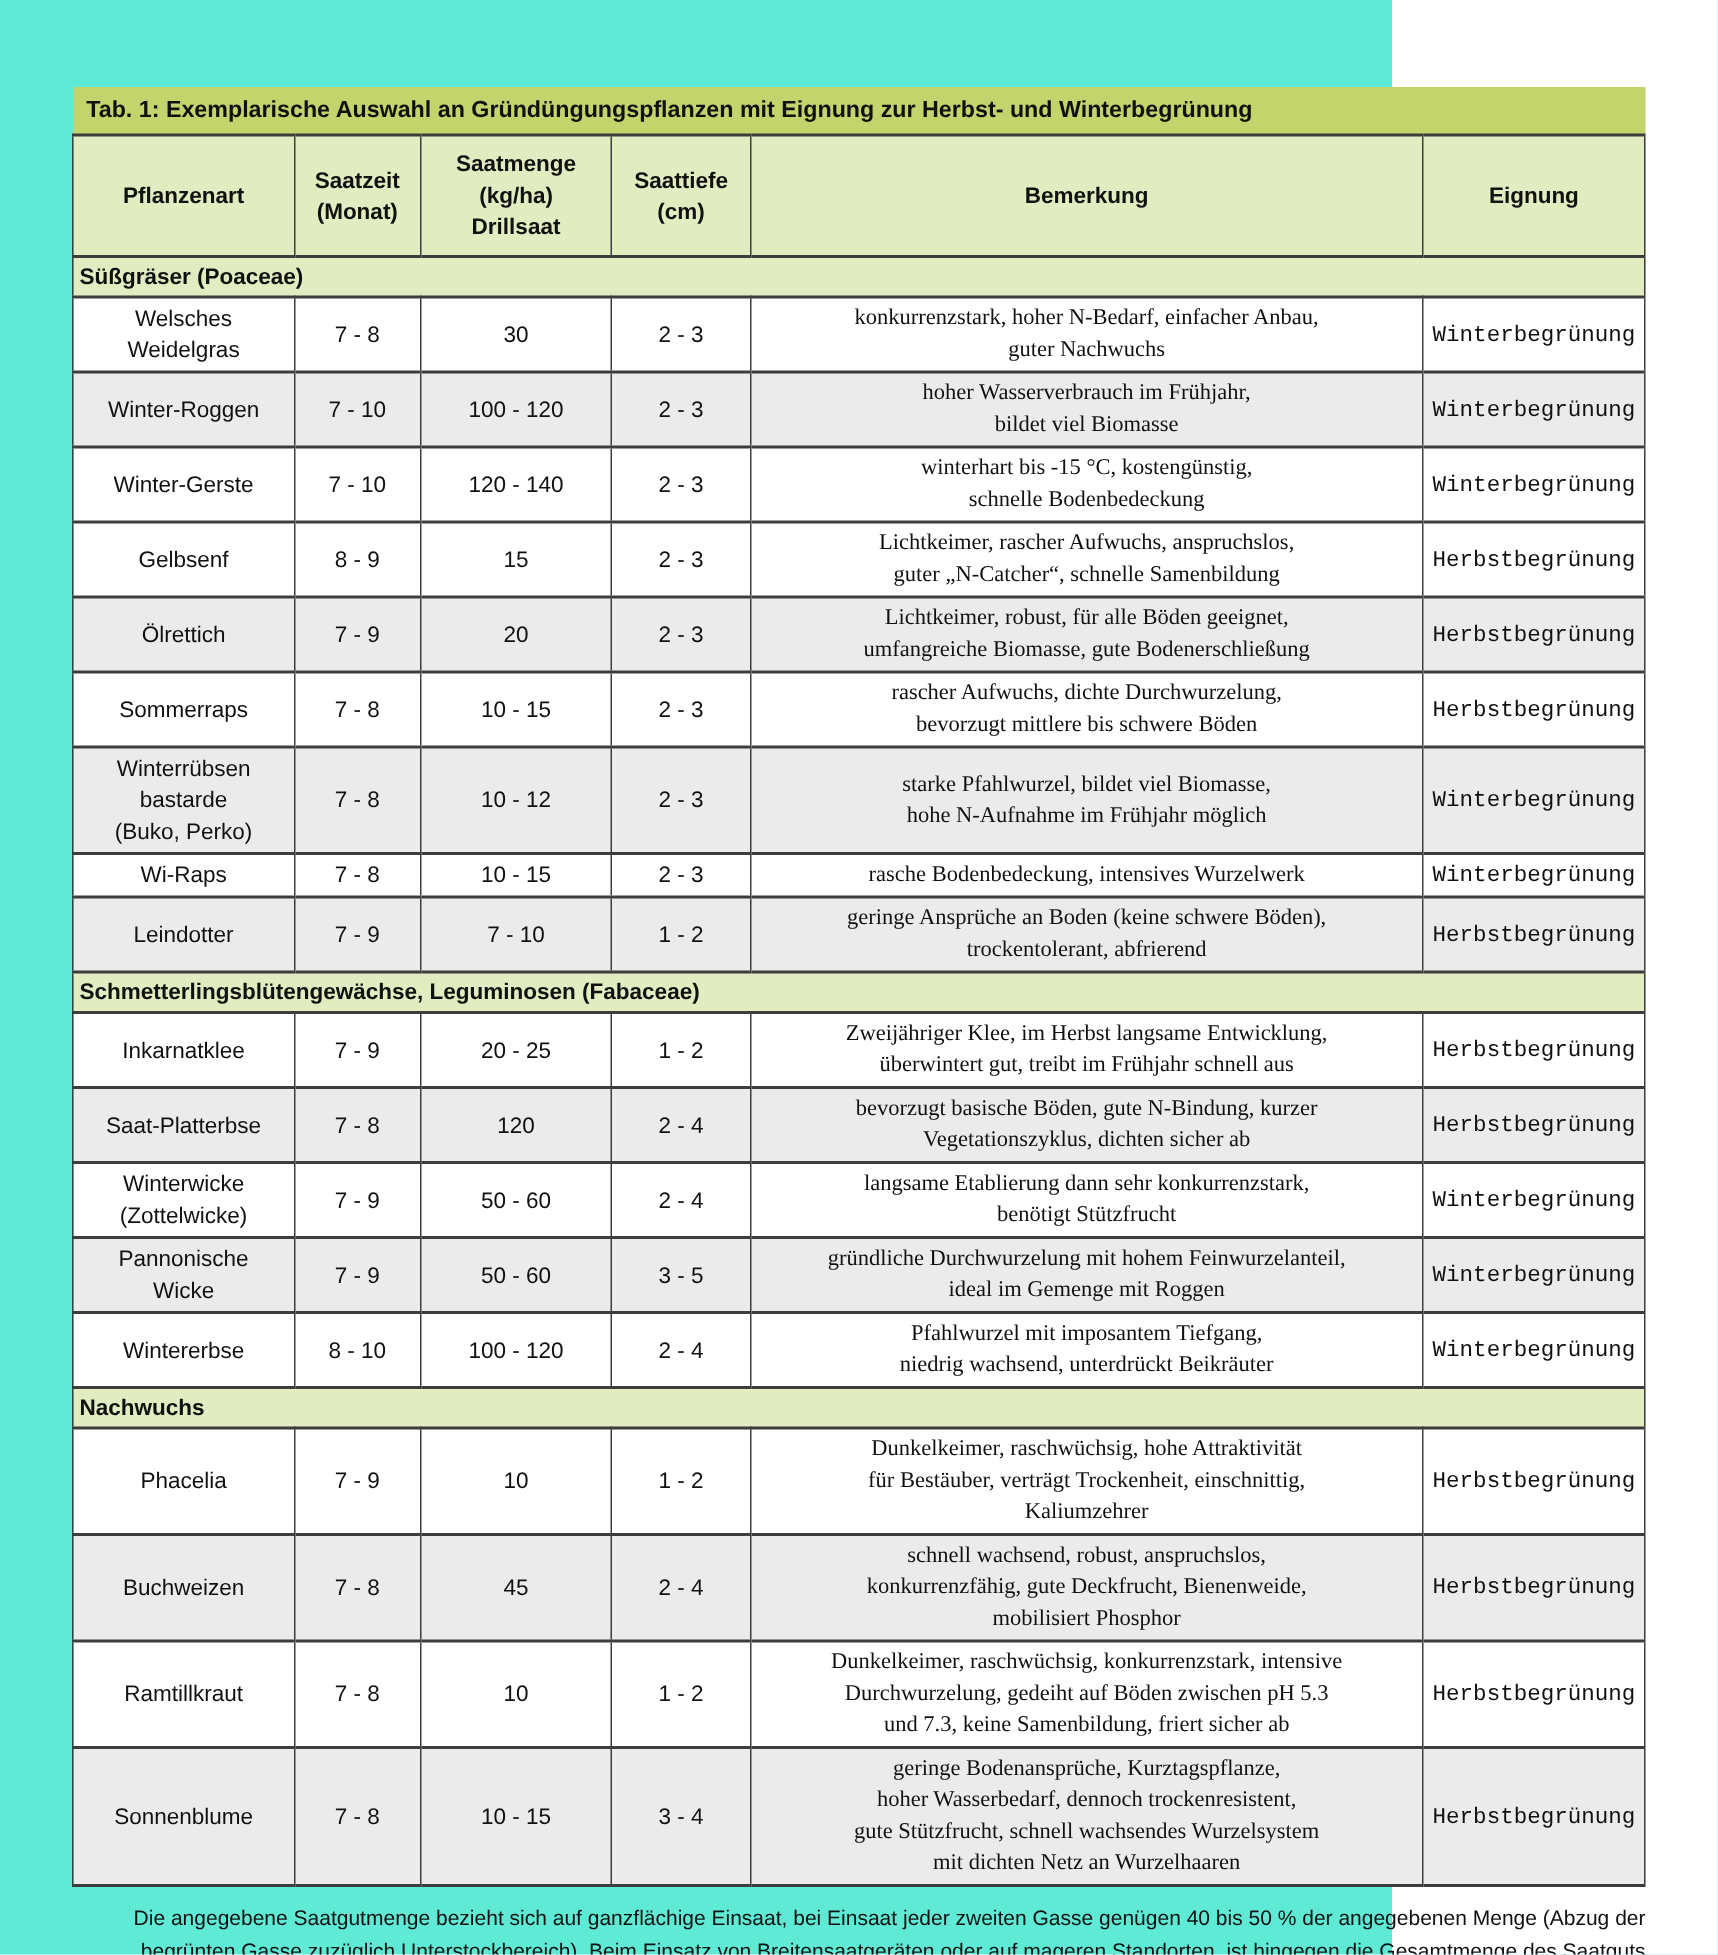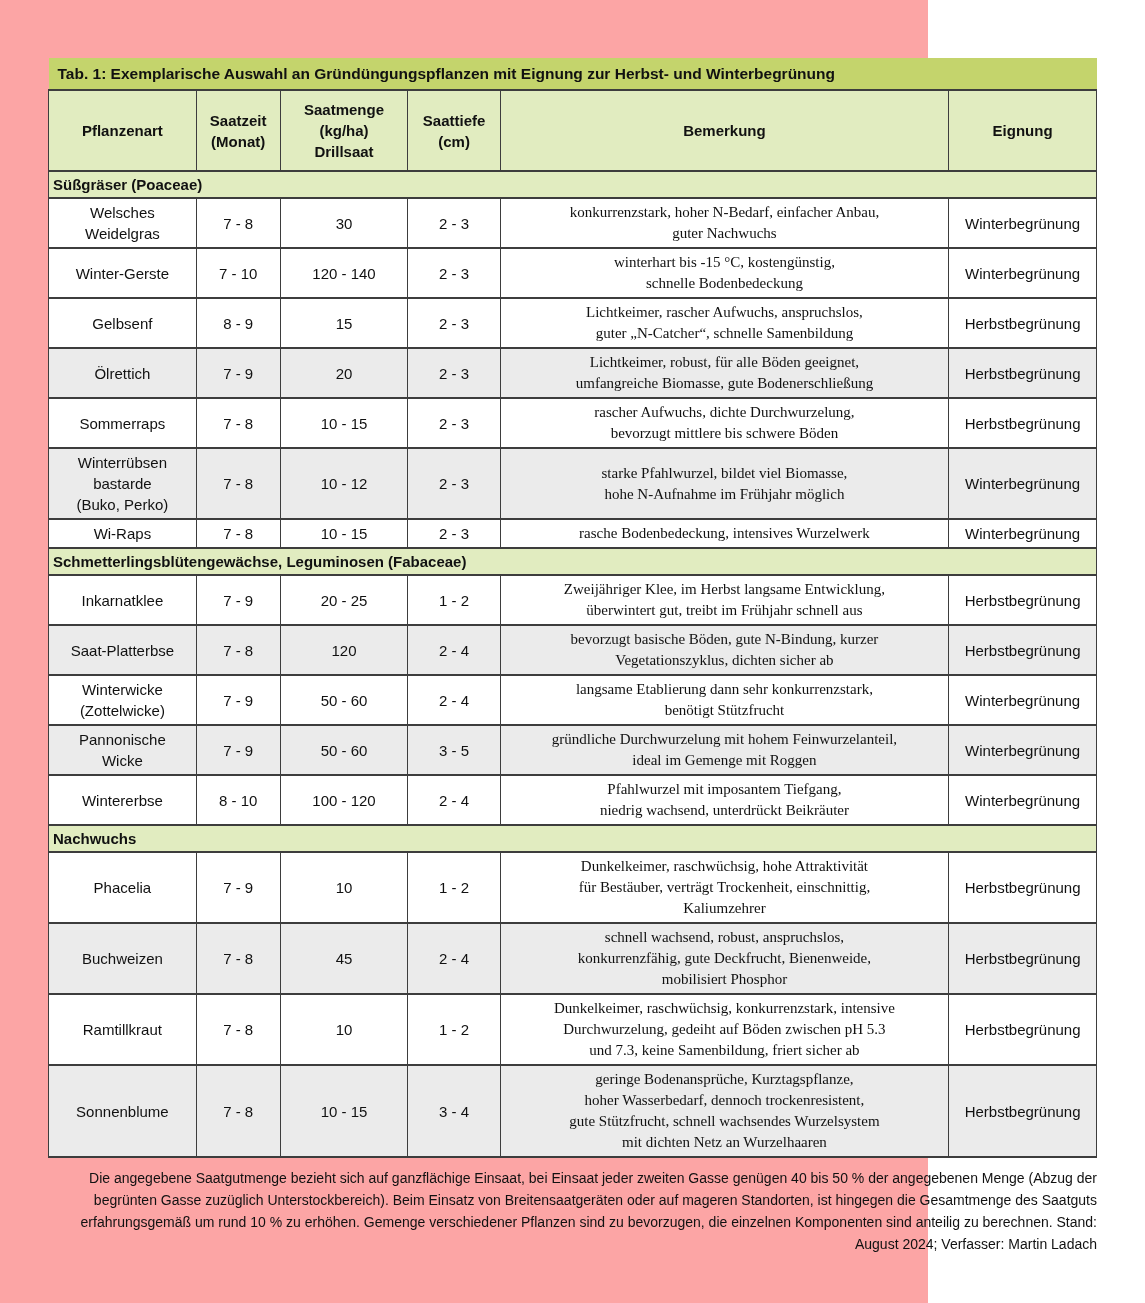--- a/index.html
+++ b/index.html
@@ -7,21 +7,21 @@
     padding: 0;
     background: #ffffff;
     font-family: "Liberation Sans", "DejaVu Sans", sans-serif;
     color: #111;
   }
   .page {
     width: 928px;
     height: 1303px;
     box-sizing: border-box;
     padding: 58px 48px 16px 48px;
-    background: #fca5a5;
+    background: #5eead4;
   }
   table.main {
     width: 1049px;
     border-collapse: collapse;
     table-layout: fixed;
     font-size: 15px;
   }
   td, th {
     border: 1px solid #3d3d3d;
     border-top-width: 2px;
@@ -56,21 +56,21 @@
     text-align: center;
     padding-left: 9px;
     white-space: pre-line;
   }
   td.num-cell { text-align: center; margin-left: 44px; }
   td.remark-cell {
     text-align: center;
     white-space: pre-line;
     font-family: Liberation Serif, serif;
   }
-  td.eignung-cell { text-align: center; }
+  td.eignung-cell { text-align: center; font-family: Liberation Mono, monospace; }
   .footnote {
     width: 1049px;
     margin-top: 9px;
     font-size: 14px;
     line-height: 22px;
     text-align: right;
     color: #111;
   }
 </style>
 </head>
@@ -110,20 +110,29 @@
         <tr class="data-row">
           <td class="name-cell">Welsches
 Weidelgras</td>
           <td class="num-cell">7 - 8</td>
           <td class="num-cell">30</td>
           <td class="num-cell">2 - 3</td>
           <td class="remark-cell">konkurrenzstark, hoher N-Bedarf, einfacher Anbau,
 guter Nachwuchs</td>
           <td class="eignung-cell">Winterbegrünung</td>
         </tr>
+        <tr class="data-row shade">
+          <td class="name-cell">Winter-Roggen</td>
+          <td class="num-cell">7 - 10</td>
+          <td class="num-cell">100 - 120</td>
+          <td class="num-cell">2 - 3</td>
+          <td class="remark-cell">hoher Wasserverbrauch im Frühjahr,
+bildet viel Biomasse</td>
+          <td class="eignung-cell">Winterbegrünung</td>
+        </tr>
         <tr class="data-row">
           <td class="name-cell">Winter-Gerste</td>
           <td class="num-cell">7 - 10</td>
           <td class="num-cell">120 - 140</td>
           <td class="num-cell">2 - 3</td>
           <td class="remark-cell">winterhart bis -15 °C, kostengünstig,
 schnelle Bodenbedeckung</td>
           <td class="eignung-cell">Winterbegrünung</td>
         </tr>
         <tr class="data-row">
@@ -164,20 +173,29 @@
 hohe N-Aufnahme im Frühjahr möglich</td>
           <td class="eignung-cell">Winterbegrünung</td>
         </tr>
         <tr class="data-row">
           <td class="name-cell">Wi-Raps</td>
           <td class="num-cell">7 - 8</td>
           <td class="num-cell">10 - 15</td>
           <td class="num-cell">2 - 3</td>
           <td class="remark-cell">rasche Bodenbedeckung, intensives Wurzelwerk</td>
           <td class="eignung-cell">Winterbegrünung</td>
+        </tr>
+        <tr class="data-row shade">
+          <td class="name-cell">Leindotter</td>
+          <td class="num-cell">7 - 9</td>
+          <td class="num-cell">7 - 10</td>
+          <td class="num-cell">1 - 2</td>
+          <td class="remark-cell">geringe Ansprüche an Boden (keine schwere Böden),
+trockentolerant, abfrierend</td>
+          <td class="eignung-cell">Herbstbegrünung</td>
         </tr>
         <tr class="section-row">
           <td colspan="6">Schmetterlingsblütengewächse, Leguminosen (Fabaceae)</td>
         </tr>
         <tr class="data-row">
           <td class="name-cell">Inkarnatklee</td>
           <td class="num-cell">7 - 9</td>
           <td class="num-cell">20 - 25</td>
           <td class="num-cell">1 - 2</td>
           <td class="remark-cell">Zweijähriger Klee, im Herbst langsame Entwicklung,

